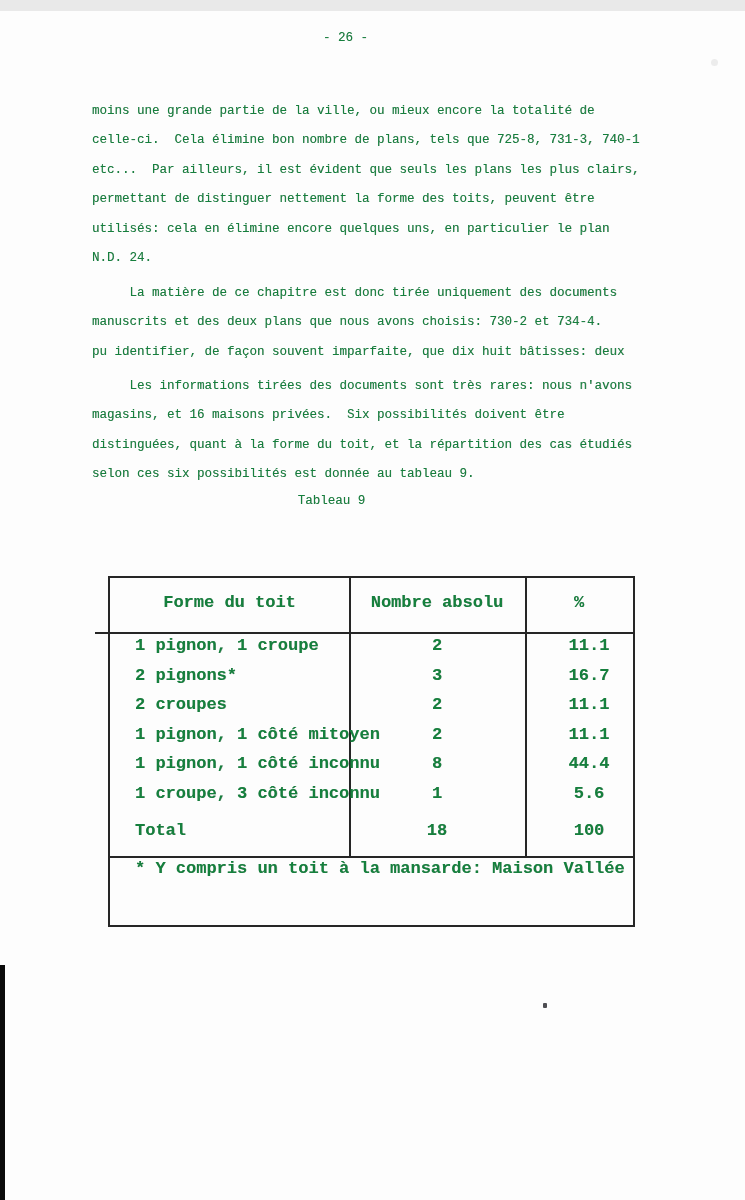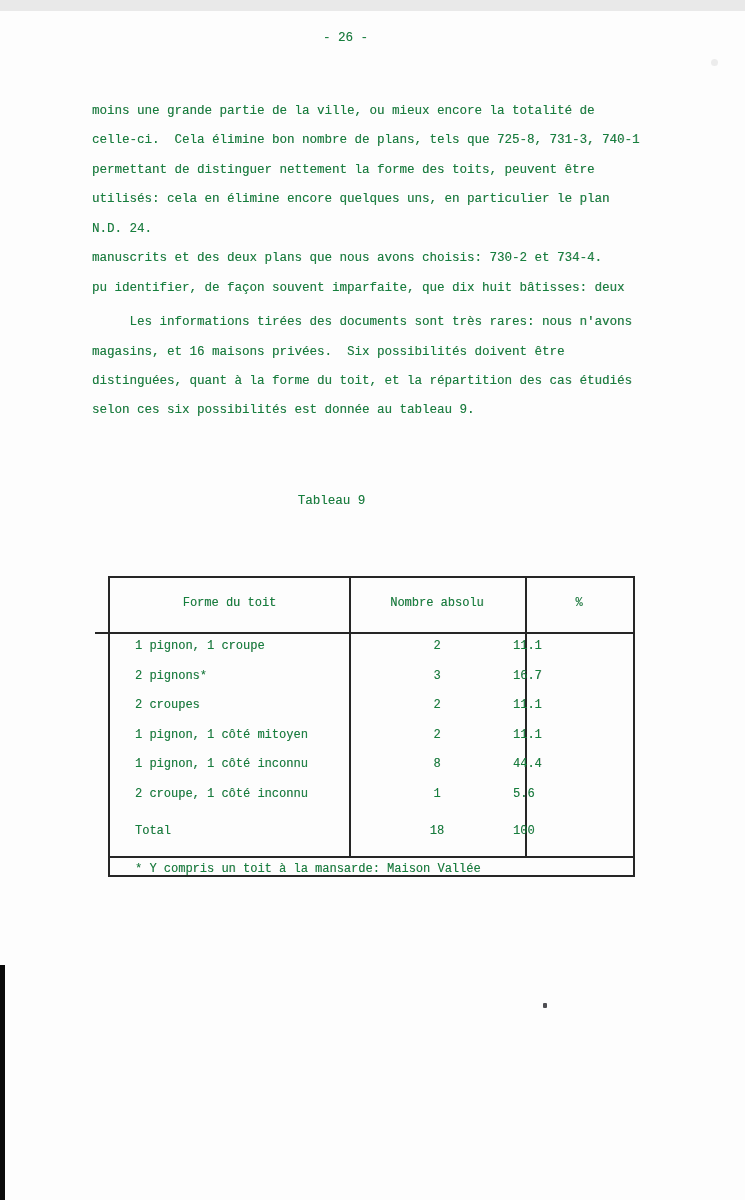--- a/index.html
+++ b/index.html
@@ -45,42 +45,43 @@
     white-space: pre;
   }
   .t-title { top: 482px; }
   .t-subtitle { top: 516px; }
 
   .roof-table {
     position: absolute;
     left: 108px;
     top: 565px;
     width: 527px;
-    height: 301px;
+    height: 351px;
     border: 2px solid #262626;
     box-sizing: border-box;
-    font-size: 12px;
+    font-size: 17px;
     line-height: 16px;
+    font-weight: bold;
   }
   .vsep { position: absolute; top: 0; width: 2px; height: 280px; background: #262626; }
   .vsep1 { left: 239px; }
   .vsep2 { left: 415px; }
   .hline { position: absolute; height: 2px; background: #262626; }
   .header-line { top: 54px; left: -15px; right: 0; }
   .footnote-line { top: 278px; left: 0; right: 0; }
 
   .th { position: absolute; top: 17px; text-align: center; white-space: pre; }
   .th-c1 { left: 0; width: 239px; }
   .th-c2 { left: 239px; width: 176px; }
   .th-c3 { left: 415px; width: 108px; }
 
   .trow { position: absolute; left: 0; width: 523px; height: 16px; }
   .trow .c1 { position: absolute; left: 25px; white-space: pre; text-align: center; }
   .trow .c2 { position: absolute; left: 239px; width: 176px; text-align: center; }
-  .trow .c3 { position: absolute; left: 403px; width: 108px; padding-right: 2px; box-sizing: border-box; }
+  .trow .c3 { position: absolute; left: 426px; width: 108px; text-align: center; padding-right: 2px; box-sizing: border-box; }
 
   .footnote { position: absolute; left: 25px; top: 283px; white-space: pre; text-align: right; }
 
   .scan-bar {
     position: absolute;
     left: 0;
     top: 954px;
     width: 5px;
     height: 246px;
     background: #0b0b0b;
@@ -107,23 +108,25 @@
 </head>
 <body>
 
 <div class="page">
 
   <div class="page-number">- 26 -</div>
 
   <div class="body-text">
     <div class="line">moins une grande partie de la ville, ou mieux encore la totalité de</div>
     <div class="line">celle-ci.  Cela élimine bon nombre de plans, tels que 725-8, 731-3, 740-1</div>
+    <div class="line">etc...  Par ailleurs, il est évident que seuls les plans les plus clairs,</div>
     <div class="line">permettant de distinguer nettement la forme des toits, peuvent être</div>
     <div class="line">utilisés: cela en élimine encore quelques uns, en particulier le plan</div>
     <div class="line">N.D. 24.</div>
+    <div class="line para-gap">     La matière de ce chapitre est donc tirée uniquement des documents</div>
     <div class="line">manuscrits et des deux plans que nous avons choisis: 730-2 et 734-4.</div>
     <div class="line">pu identifier, de façon souvent imparfaite, que dix huit bâtisses: deux</div>
     <div class="line para-gap">     Les informations tirées des documents sont très rares: nous n'avons</div>
     <div class="line">magasins, et 16 maisons privées.  Six possibilités doivent être</div>
     <div class="line">distinguées, quant à la forme du toit, et la répartition des cas étudiés</div>
     <div class="line">selon ces six possibilités est donnée au tableau 9.</div>
   </div>
 
   <div class="centered-heading t-title">Tableau 9</div>
 
@@ -156,21 +159,21 @@
       <span class="c1">1 pignon, 1 côté mitoyen</span>
       <span class="c2">2</span>
       <span class="c3">11.1</span>
     </div>
     <div class="trow" style="top:178px">
       <span class="c1">1 pignon, 1 côté inconnu</span>
       <span class="c2">8</span>
       <span class="c3">44.4</span>
     </div>
     <div class="trow" style="top:207.5px">
-      <span class="c1">2 croupe, 1 côté inconnu</span>
+      <span class="c1">1 croupe, 3 côté inconnu</span>
       <span class="c2">1</span>
       <span class="c3">5.6</span>
     </div>
     <div class="trow" style="top:245px">
       <span class="c1">Total</span>
       <span class="c2">18</span>
       <span class="c3">100</span>
     </div>
 
     <div class="footnote">* Y compris un toit à la mansarde: Maison Vallée</div>

